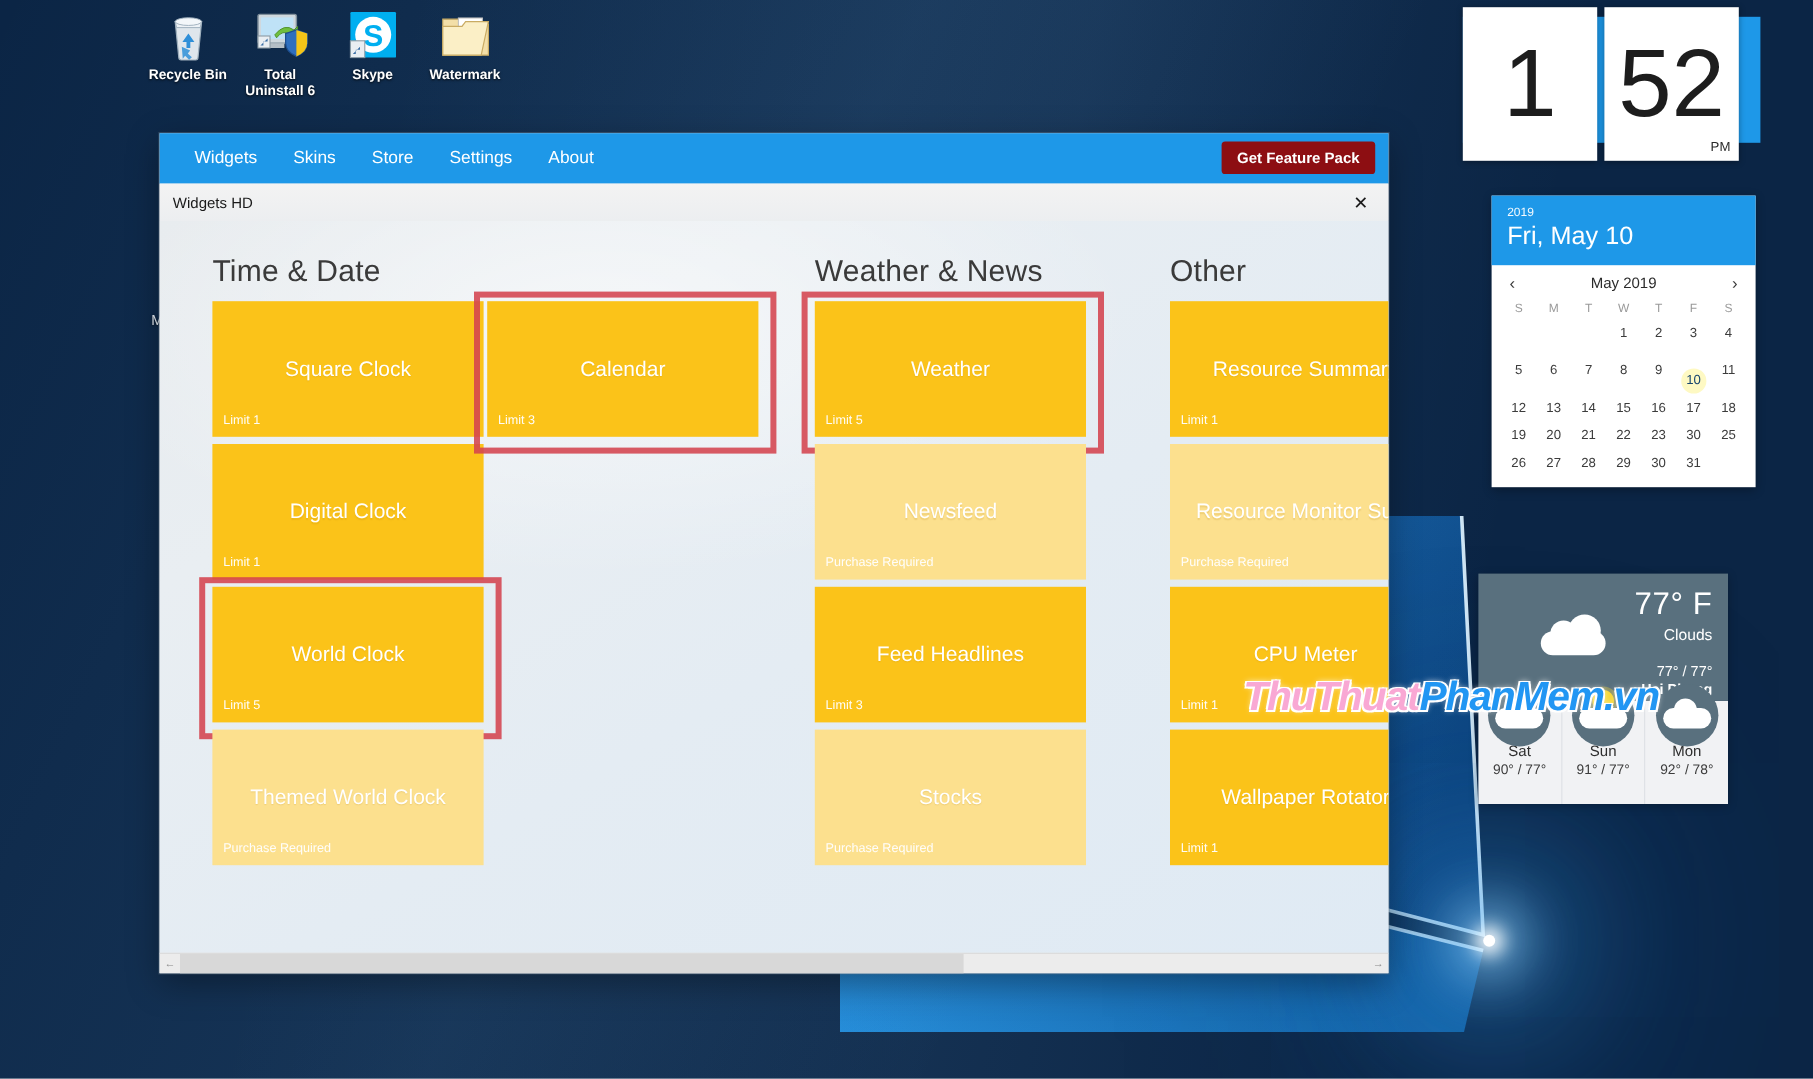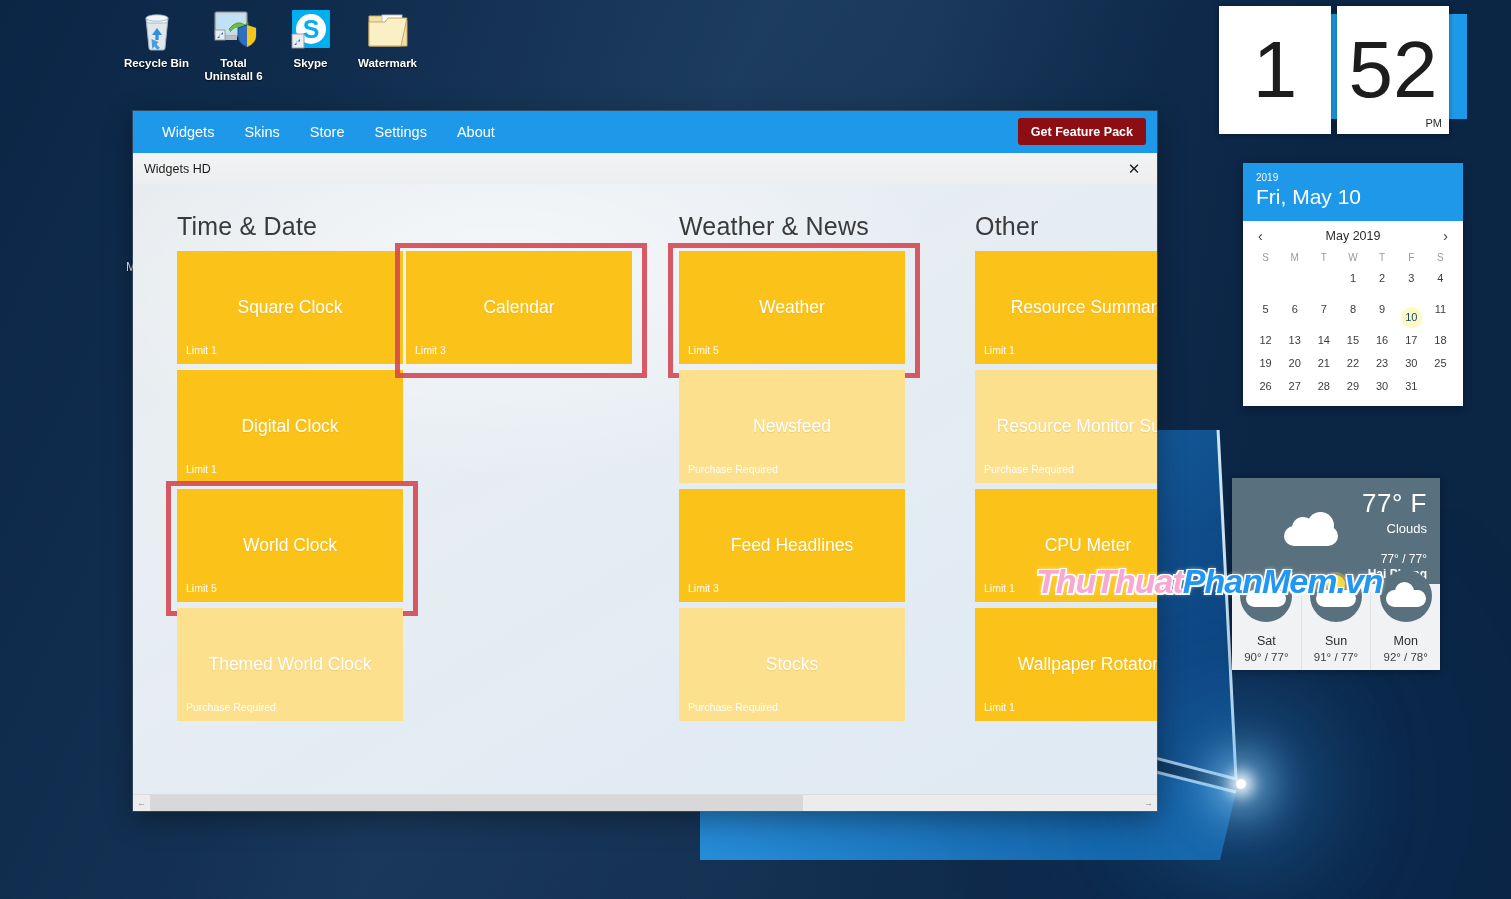--- a/index.html
+++ b/index.html
@@ -336,21 +336,21 @@
   #wxgadget .wbot {
     background: #f1f2f4;
     display: flex;
     height: 86px;
   }
   #wxgadget .fday {
     flex: 1;
     border-right: 1px solid #dfe2e6;
     display: flex; flex-direction: column;
     align-items: center; justify-content: flex-end;
-    padding-bottom: 7px;
+    padding-bottom: 22px;
     position: relative;
   }
   #wxgadget .fday:last-child { border-right: none; }
   #wxgadget .fic {
     position: absolute; top: -14px; left: 50%; transform: translateX(-50%);
     width: 52px; height: 52px;
   }
   #wxgadget .fic .disc {
     position: absolute; inset: 0;
     border-radius: 50%;

